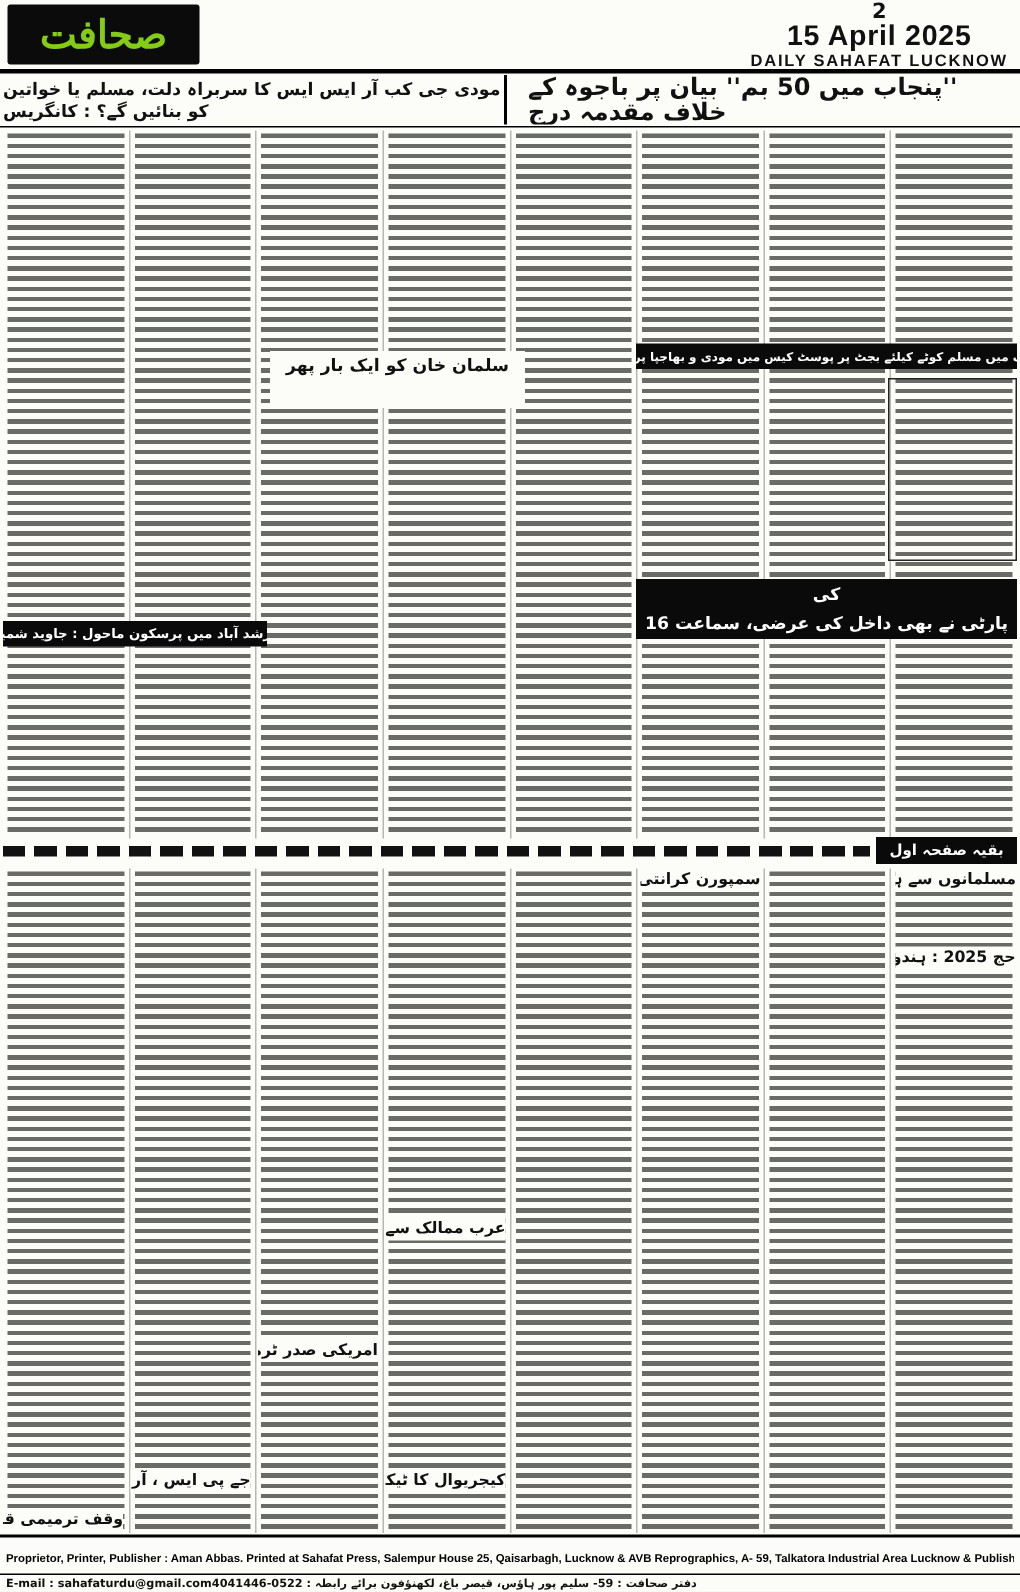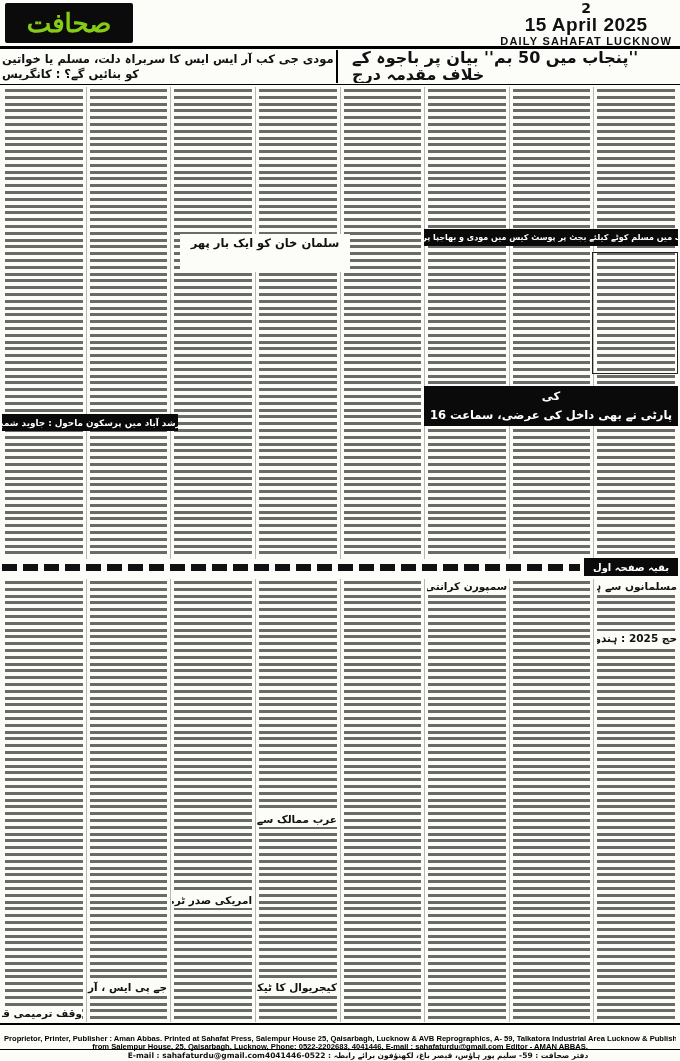--- a/index.html
+++ b/index.html
@@ -61,22 +61,22 @@
   .cut{position:absolute;left:2px;right:100px;top:564px;height:7px;
     background:repeating-linear-gradient(90deg,#111 0px,#111 15px,transparent 15px,transparent 21px);}
   .cut-tab{position:absolute;right:2px;top:558px;width:94px;height:18px;font-size:10px;}
 
   
   .disclaimer{position:absolute;left:4px;right:4px;top:1026px;font-size:6.5px;direction:rtl;text-align:center;
     white-space:nowrap;overflow:hidden;color:#222;}
   .pub{position:absolute;left:4px;right:4px;text-align:center;font-size:7.6px;font-weight:bold;
     font-family:"Liberation Sans",sans-serif;white-space:nowrap;overflow:hidden;color:#000;}
   .pub1{top:1034px;} .pub2{top:1042px;}
-  .contact{position:absolute;left:4px;right:4px;top:1051px;display:flex;justify-content:center;
-    font-size:7.5px;font-weight:bold;align-items:center;margin-left:36px;}
+  .contact{position:absolute;left:4px;right:4px;top:1051px;display:flex;justify-content:flex-start;
+    font-size:7.5px;font-weight:bold;align-items:center;}
   .contact .ur{direction:rtl;}
 </style>
 </head>
 <body>
 
 <div class="page">
 
   <div class="masthead-box">
     <span>صحافت</span>
   </div>
@@ -166,21 +166,20 @@
   <div class="subhead sh-hajj">حج 2025 : ہندوستانی</div>
   <div class="subhead sh-sampoorna">سمپورن کرانتی ایکسپریس</div>
   <div class="subhead sh-arab">عرب ممالک سے 300</div>
   <div class="subhead sh-trump">امریکی صدر ٹرمپ</div>
   <div class="subhead sh-jps">جے پی ایس ، آر ایس ایس</div>
   <div class="subhead sh-kejriwal">کیجریوال کا ٹیکنیکل</div>
   <div class="subhead sh-waqf">وقف ترمیمی قانون</div>
 
   <div class="rule r-foot1"></div>
   <div class="pub pub1">Proprietor, Printer, Publisher : Aman Abbas. Printed at Sahafat Press, Salempur House 25, Qaisarbagh, Lucknow &amp; AVB Reprographics, A- 59, Talkatora Industrial Area Lucknow &amp; Published</div>
-  <div class="pub pub2">from Salempur House, 25, Qaisarbagh, Lucknow, Phone: 0522-2202683, 4041446, E-mail : sahafaturdu@gmail.com Editor - AMAN ABBAS.</div>
   <div class="rule r-foot2"></div>
   <div class="contact">
     <span>E-mail : sahafaturdu@gmail.com</span>
     <span class="ur">فون برائے رابطہ : 0522-4041446</span>
     <span class="ur">دفتر صحافت : 59- سلیم پور ہاؤس، قیصر باغ، لکھنؤ</span>
   </div>
 
 </div>
 
 </body></html>

